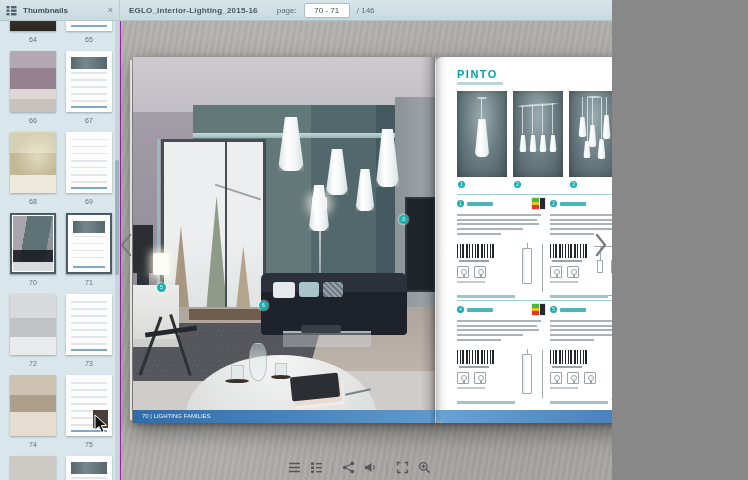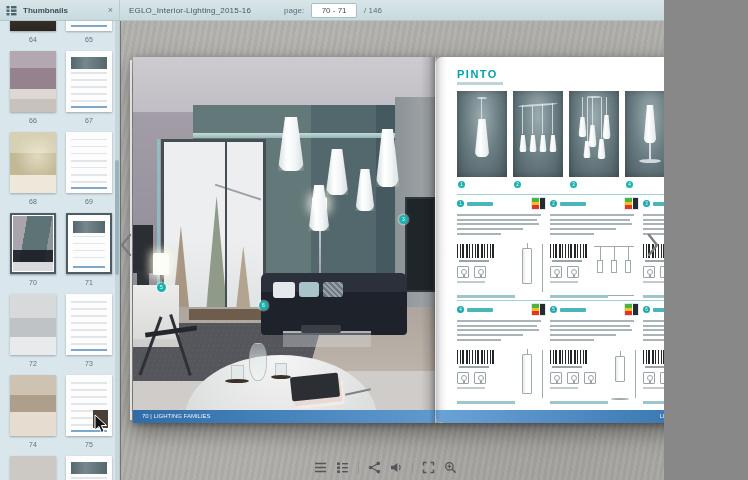--- a/index.html
+++ b/index.html
@@ -1,28 +1,28 @@
 <!DOCTYPE html>
 <html><head>
 <meta charset="utf-8">
 <style>
   html,body{margin:0;padding:0;background:#888;}
-  .app{position:relative;width:664px;height:480px;overflow:hidden;
+  .app{position:relative;width:612px;height:480px;overflow:hidden;
        font-family:"Liberation Sans",sans-serif;
-       background:#737373;}
+       background:#a21caf;}
   
   .topbar{position:absolute;left:0;top:0;width:748px;height:20px;
     background:linear-gradient(180deg,#d8e5e9,#c8dadf);border-bottom:1px solid #b2c5cb;z-index:40;}
   .tb-left{position:absolute;left:0;top:0;width:120px;height:20px;border-right:1px solid #b9cbd1;
     display:flex;align-items:center;padding:0 6px;box-sizing:border-box;gap:6px;}
   .tb-title{font-size:8px;color:#3d5158;font-weight:bold;}
   .tb-close{margin-left:auto;font-size:9px;color:#69808a;cursor:default;line-height:1;}
   .tb-main{position:absolute;left:121px;top:0;right:0;height:20px;display:flex;align-items:center;
     padding-left:8px;gap:7px;font-size:8px;color:#5a6f77;}
-  .doc-title{font-weight:normal;color:#44585f;margin-right:26px;letter-spacing:.2px;text-align:center;}
+  .doc-title{font-weight:bold;color:#44585f;margin-right:12px;letter-spacing:.2px;text-align:center;}
   .pg-input{width:44px;height:13px;font-size:8px;text-align:center;border:1px solid #a9bec5;
     border-radius:2px;color:#3d5158;background:#fff;padding:0;font-family:"Liberation Sans",sans-serif;}
   .tb-search{position:absolute;right:12px;top:4px;}
   
   .sidebar{position:absolute;left:0;top:20px;width:120px;height:460px;background:#d9e7ec;
     border-right:1px solid #b9cbd1;overflow:hidden;box-sizing:border-box;z-index:30;}
   .sb-row{position:absolute;left:0;width:116px;display:flex;padding-left:10px;gap:10px;box-sizing:border-box;}
   .r0{top:-50px}.r1{top:31px}.r2{top:112px}.r3{top:193px}.r4{top:274px}.r5{top:355px}.r6{top:436px}
   .cell{width:46px;display:flex;flex-direction:column;align-items:center;}
   .th{width:46px;height:61px;background:#fff;box-shadow:0 1px 2px rgba(0,0,0,.28);box-sizing:border-box;position:relative;overflow:hidden;}

